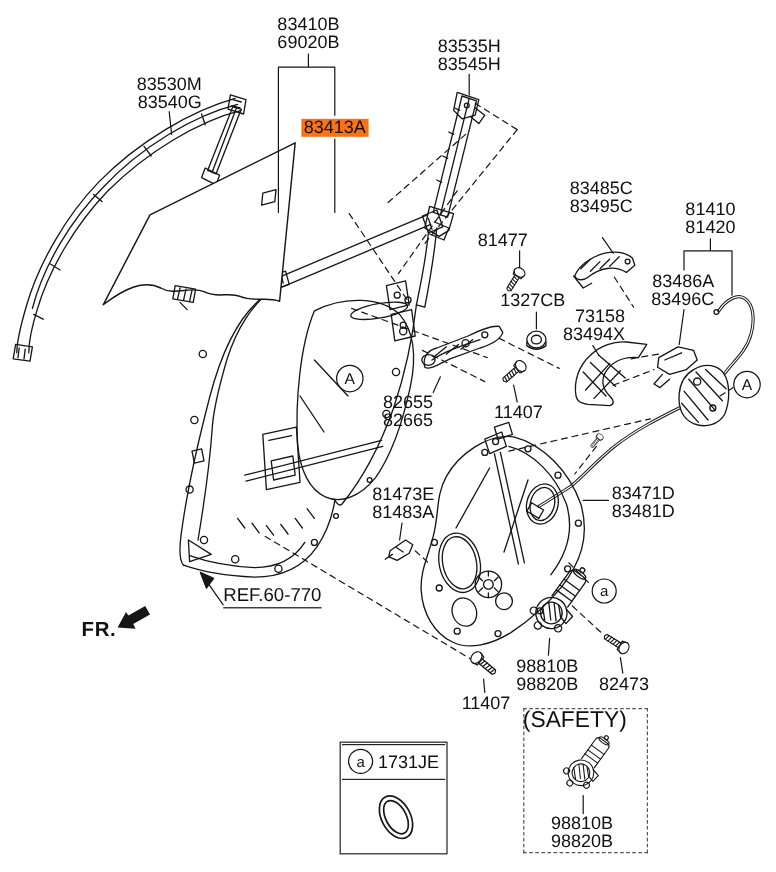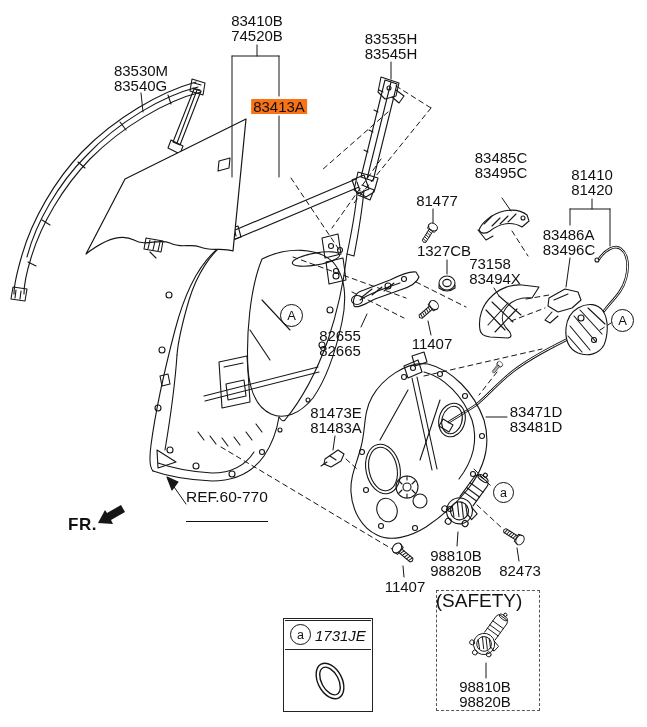--- a/index.html
+++ b/index.html
@@ -1,34 +1,34 @@
 <!DOCTYPE html>
 <html><head>
 <meta charset="utf-8">
 <style>
   html,body{margin:0;padding:0;background:#fff;}
   .stage{position:relative;width:647px;height:727px;background:#fff;overflow:hidden;
          font-family:"Liberation Sans", sans-serif;color:#111;}
   .stage svg{position:absolute;left:0;top:0;}
-  .lbl{position:absolute;transform:translateX(-50%);text-align:left;
+  .lbl{position:absolute;transform:translateX(-50%);text-align:right;
        font-size:15px;line-height:15px;white-space:nowrap;color:#111;}
   .lbl span{display:block;}
   .lbl-left{transform:none;text-align:left;}
-  .ref{font-size:15.5px;border-bottom:1.4px solid #111;padding-bottom:17px;cursor:pointer;}
+  .ref{font-size:15.5px;border-bottom:1.4px solid #111;padding-bottom:2px;cursor:pointer;}
   .fr{font-size:17px;font-weight:bold;letter-spacing:.5px;}
   .safety-title{font-size:19px;}
   .callout{position:absolute;border:1.5px solid #111;border-radius:50%;
            display:flex;align-items:center;justify-content:center;
            font-size:13px;background:transparent;}
   .co-lg{width:21px;height:21px;}
   .co-sm{width:19px;height:19px;font-size:12.5px;}
   .legend-box{position:absolute;left:283px;top:618px;width:90px;height:94px;
               border:1.5px solid #222;box-sizing:border-box;}
   .legend-head{height:28px;border-bottom:1.4px solid #222;margin:1px;
-               border-top:1px solid #222;display:flex;align-items:center;font-style:italic;}
+               border-top:1px solid #222;display:flex;align-items:center;}
   .legend-code{font-size:15px;margin-left:30px;}
   .safety-box{position:absolute;left:436px;top:590px;width:104px;height:121px;
               border:1.6px dashed #555;box-sizing:border-box;}
 </style>
 </head>
 <body>
 
 <div class="stage">
 
 <svg width="647" height="727" viewBox="0 0 647 727" fill="none" stroke="#161616" stroke-width="1.1" stroke-linecap="round" stroke-linejoin="round">
@@ -272,42 +272,42 @@
     <path d="M477,505 L503,529"></path>
     <path d="M346,459 L357,469"></path>
     <path d="M497,372 L479,395"></path>
   </g>
 
   <path fill="#161616" stroke="none" d="M98,523 L105,510 L107,513 L121,505 L125,512 L111,520 L113,524 Z"></path>
 </svg>
 
 <div class="lbl" style="left:257px;top:13px">
   <span>83410B</span>
-  <span>74520B</span>
+  <span>69020B</span>
 </div>
 <div class="lbl" style="left:141px;top:63px">
   <span>83530M</span>
   <span>83540G</span>
 </div>
 <div class="lbl" style="left:279px;top:99px;background:#f97316;padding:0 2px">
   <span>83413A</span>
 </div>
 <div class="lbl" style="left:391px;top:31px">
   <span>83535H</span>
   <span>83545H</span>
 </div>
 <div class="lbl" style="left:501px;top:150px">
   <span>83485C</span>
   <span>83495C</span>
 </div>
 <div class="lbl" style="left:592px;top:167px">
   <span>81410</span>
   <span>81420</span>
 </div>
-<div class="lbl" style="left:437px;top:193px">
+<div class="lbl" style="left:419px;top:193px">
   <span>81477</span>
 </div>
 <div class="lbl" style="left:444px;top:243px">
   <span>1327CB</span>
 </div>
 <div class="lbl" style="left:569px;top:227px">
   <span>83486A</span>
   <span>83496C</span>
 </div>
 <div class="lbl" style="left:495px;top:256px">

